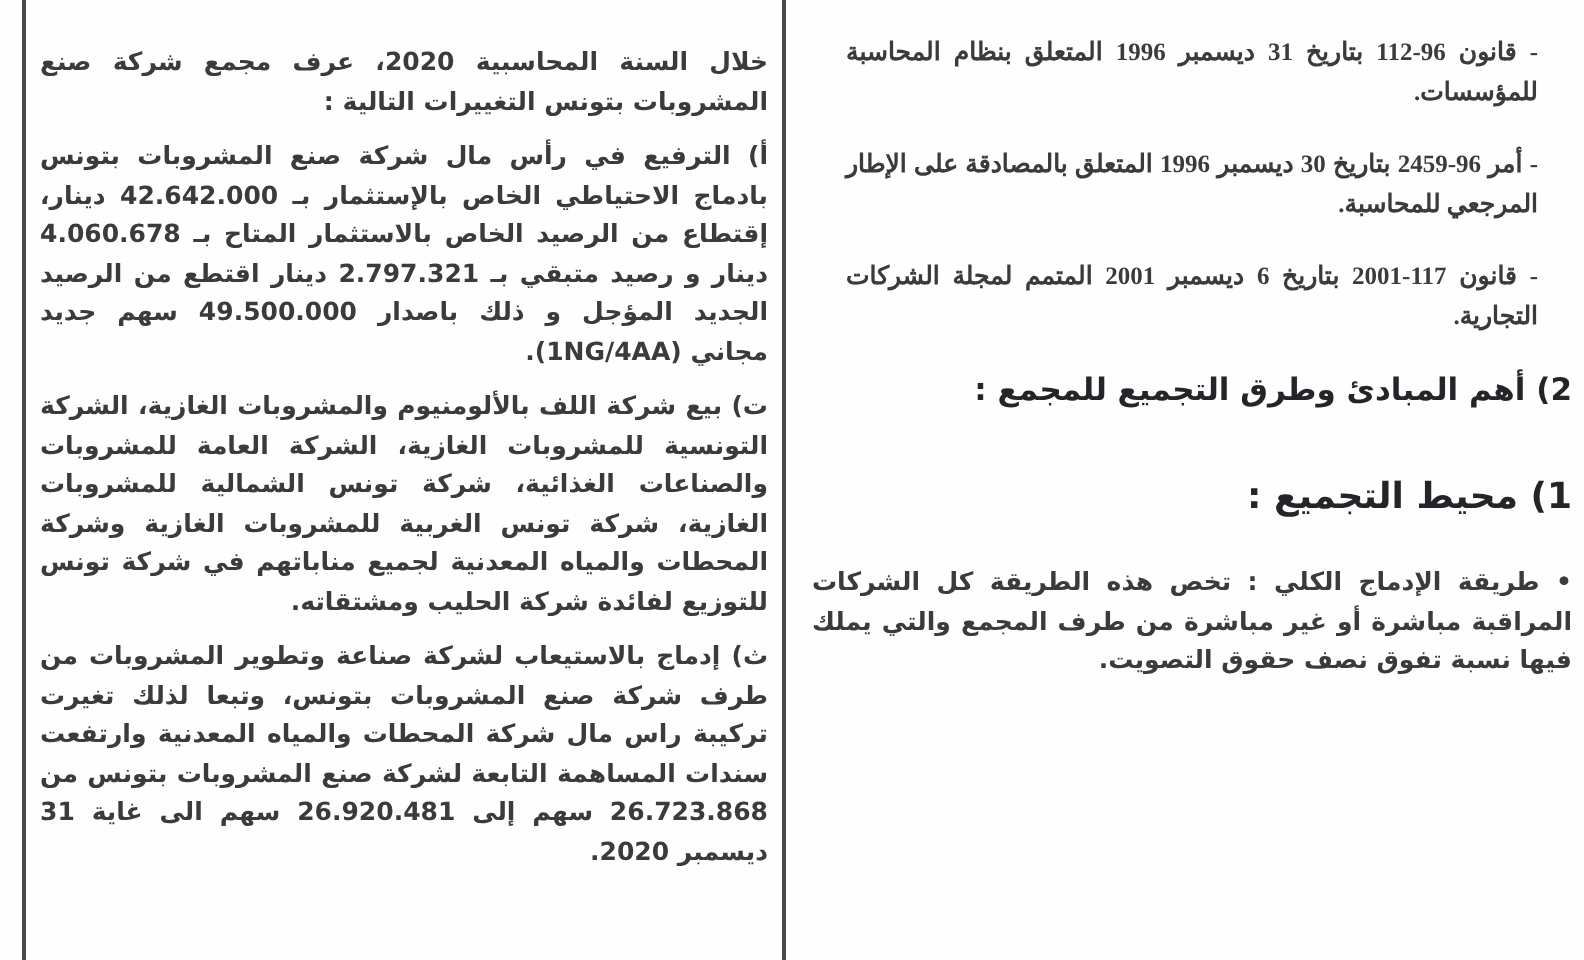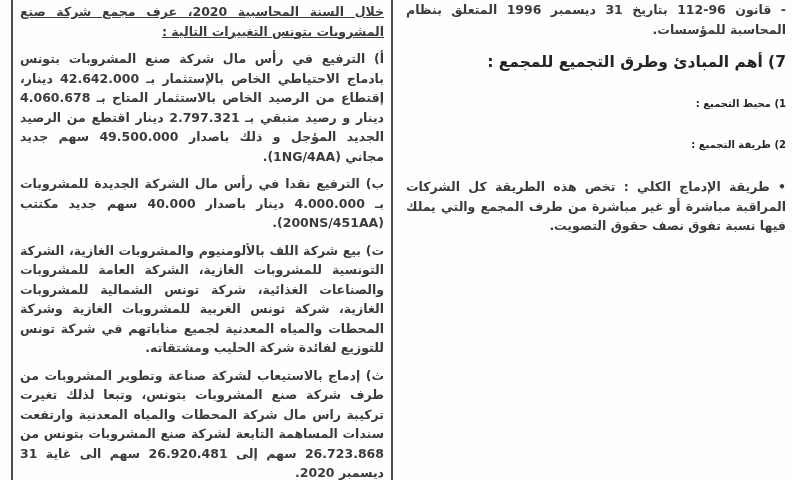--- a/index.html
+++ b/index.html
@@ -12,65 +12,65 @@
     position:relative;width:792px;height:480px;background:#fefefe;
     color:#3b3b3b;font-weight:700;
   }
   .vrule{position:absolute;top:0;bottom:0;width:1.5px;background:#4c4c4c;}
   .vrule.left{left:11px;}
   .vrule.mid{left:391px;}
   .col{position:absolute;top:0;font-size:12.5px;line-height:19.5px;}
   .col-right{right:6px;width:380px;}
   .col-left{left:20px;width:364px;}
   p{margin:0;text-align:justify;}
-  .law-item{margin:0;}
+  .law-item{margin:17px;font-family:Liberation Serif, serif;}
   .h-big{
     font-size:15.5px;line-height:20px;color:#232529;font-weight:800;
     margin:13px 0 0 0;text-align:right;
   }
   .h-sub{
-    font-size:10px;line-height:18px;color:#232529;font-weight:800;
-    margin:23px 0 0 0;text-align:right;
+    font-size:18px;line-height:18px;color:#232529;font-weight:800;
+    margin:35px 0 0 0;text-align:right;
   }
   .gap-p{margin-top:23px;}
   .methods{margin:23px 0 0 0;padding:0;list-style:none;}
   .methods li{margin:0 0 1px 0;text-align:justify;}
   .method-lead{text-underline-offset:3px;}
   .para{margin-top:8px;}
-  .intro-left{margin-top:2px;text-decoration:underline;}
+  .intro-left{margin-top:21px;}
   .col-right .intro{margin-top:2px;}
 </style>
 </head>
 <body>
 
 <div class="page">
 
   <div class="vrule left"></div>
   <div class="vrule mid"></div>
 
   <div class="col col-right">
     <p class="law-item">- قانون 96-112 بتاريخ 31 ديسمبر 1996 المتعلق بنظام المحاسبة للمؤسسات.</p>
+    <p class="law-item">- أمر 96-2459 بتاريخ 30 ديسمبر 1996 المتعلق بالمصادقة على الإطار المرجعي للمحاسبة.</p>
+    <p class="law-item">- قانون 117-2001 بتاريخ 6 ديسمبر 2001 المتمم لمجلة الشركات التجارية.</p>
 
-    <h2 class="h-big">7) أهم المبادئ وطرق التجميع للمجمع :</h2>
+    <h2 class="h-big">2) أهم المبادئ وطرق التجميع للمجمع :</h2>
 
     <h3 class="h-sub">1) محيط التجميع :</h3>
 
 
-    <h3 class="h-sub">2) طريقة التجميع :</h3>
 
     <ul class="methods">
       <li><span>•</span> <span class="method-lead">طريقة الإدماج الكلي</span><span> : تخص هذه الطريقة كل الشركات المراقبة مباشرة أو غير مباشرة من طرف المجمع والتي يملك فيها نسبة تفوق نصف حقوق التصويت.</span></li>
 
     </ul>
 
   </div>
 
   <div class="col col-left">
     <p class="intro-left">خلال السنة المحاسبية 2020، عرف مجمع شركة صنع المشروبات بتونس التغييرات التالية :</p>
 
     <p class="para">أ) الترفيع في رأس مال شركة صنع المشروبات بتونس بادماج الاحتياطي الخاص بالإستثمار بـ 42.642.000 دينار، إقتطاع من الرصيد الخاص بالاستثمار المتاح بـ 4.060.678 دينار و رصيد متبقي بـ 2.797.321 دينار اقتطع من الرصيد الجديد المؤجل و ذلك باصدار 49.500.000 سهم جديد مجاني (1NG/4AA).</p>
-    <p class="para">ب) الترفيع نقدا في رأس مال الشركة الجديدة للمشروبات بـ 4.000.000 دينار باصدار 40.000 سهم جديد مكتتب (200NS/451AA).</p>
     <p class="para">ت) بيع شركة اللف بالألومنيوم والمشروبات الغازية، الشركة التونسية للمشروبات الغازية، الشركة العامة للمشروبات والصناعات الغذائية، شركة تونس الشمالية للمشروبات الغازية، شركة تونس الغربية للمشروبات الغازية وشركة المحطات والمياه المعدنية لجميع مناباتهم في شركة تونس للتوزيع لفائدة شركة الحليب ومشتقاته.</p>
     <p class="para">ث) إدماج بالاستيعاب لشركة صناعة وتطوير المشروبات من طرف شركة صنع المشروبات بتونس، وتبعا لذلك تغيرت تركيبة راس مال شركة المحطات والمياه المعدنية وارتفعت سندات المساهمة التابعة لشركة صنع المشروبات بتونس من 26.723.868 سهم إلى 26.920.481 سهم الى غاية 31 ديسمبر 2020.</p>
 
   </div>
 
 </div>
 
 </body></html>

